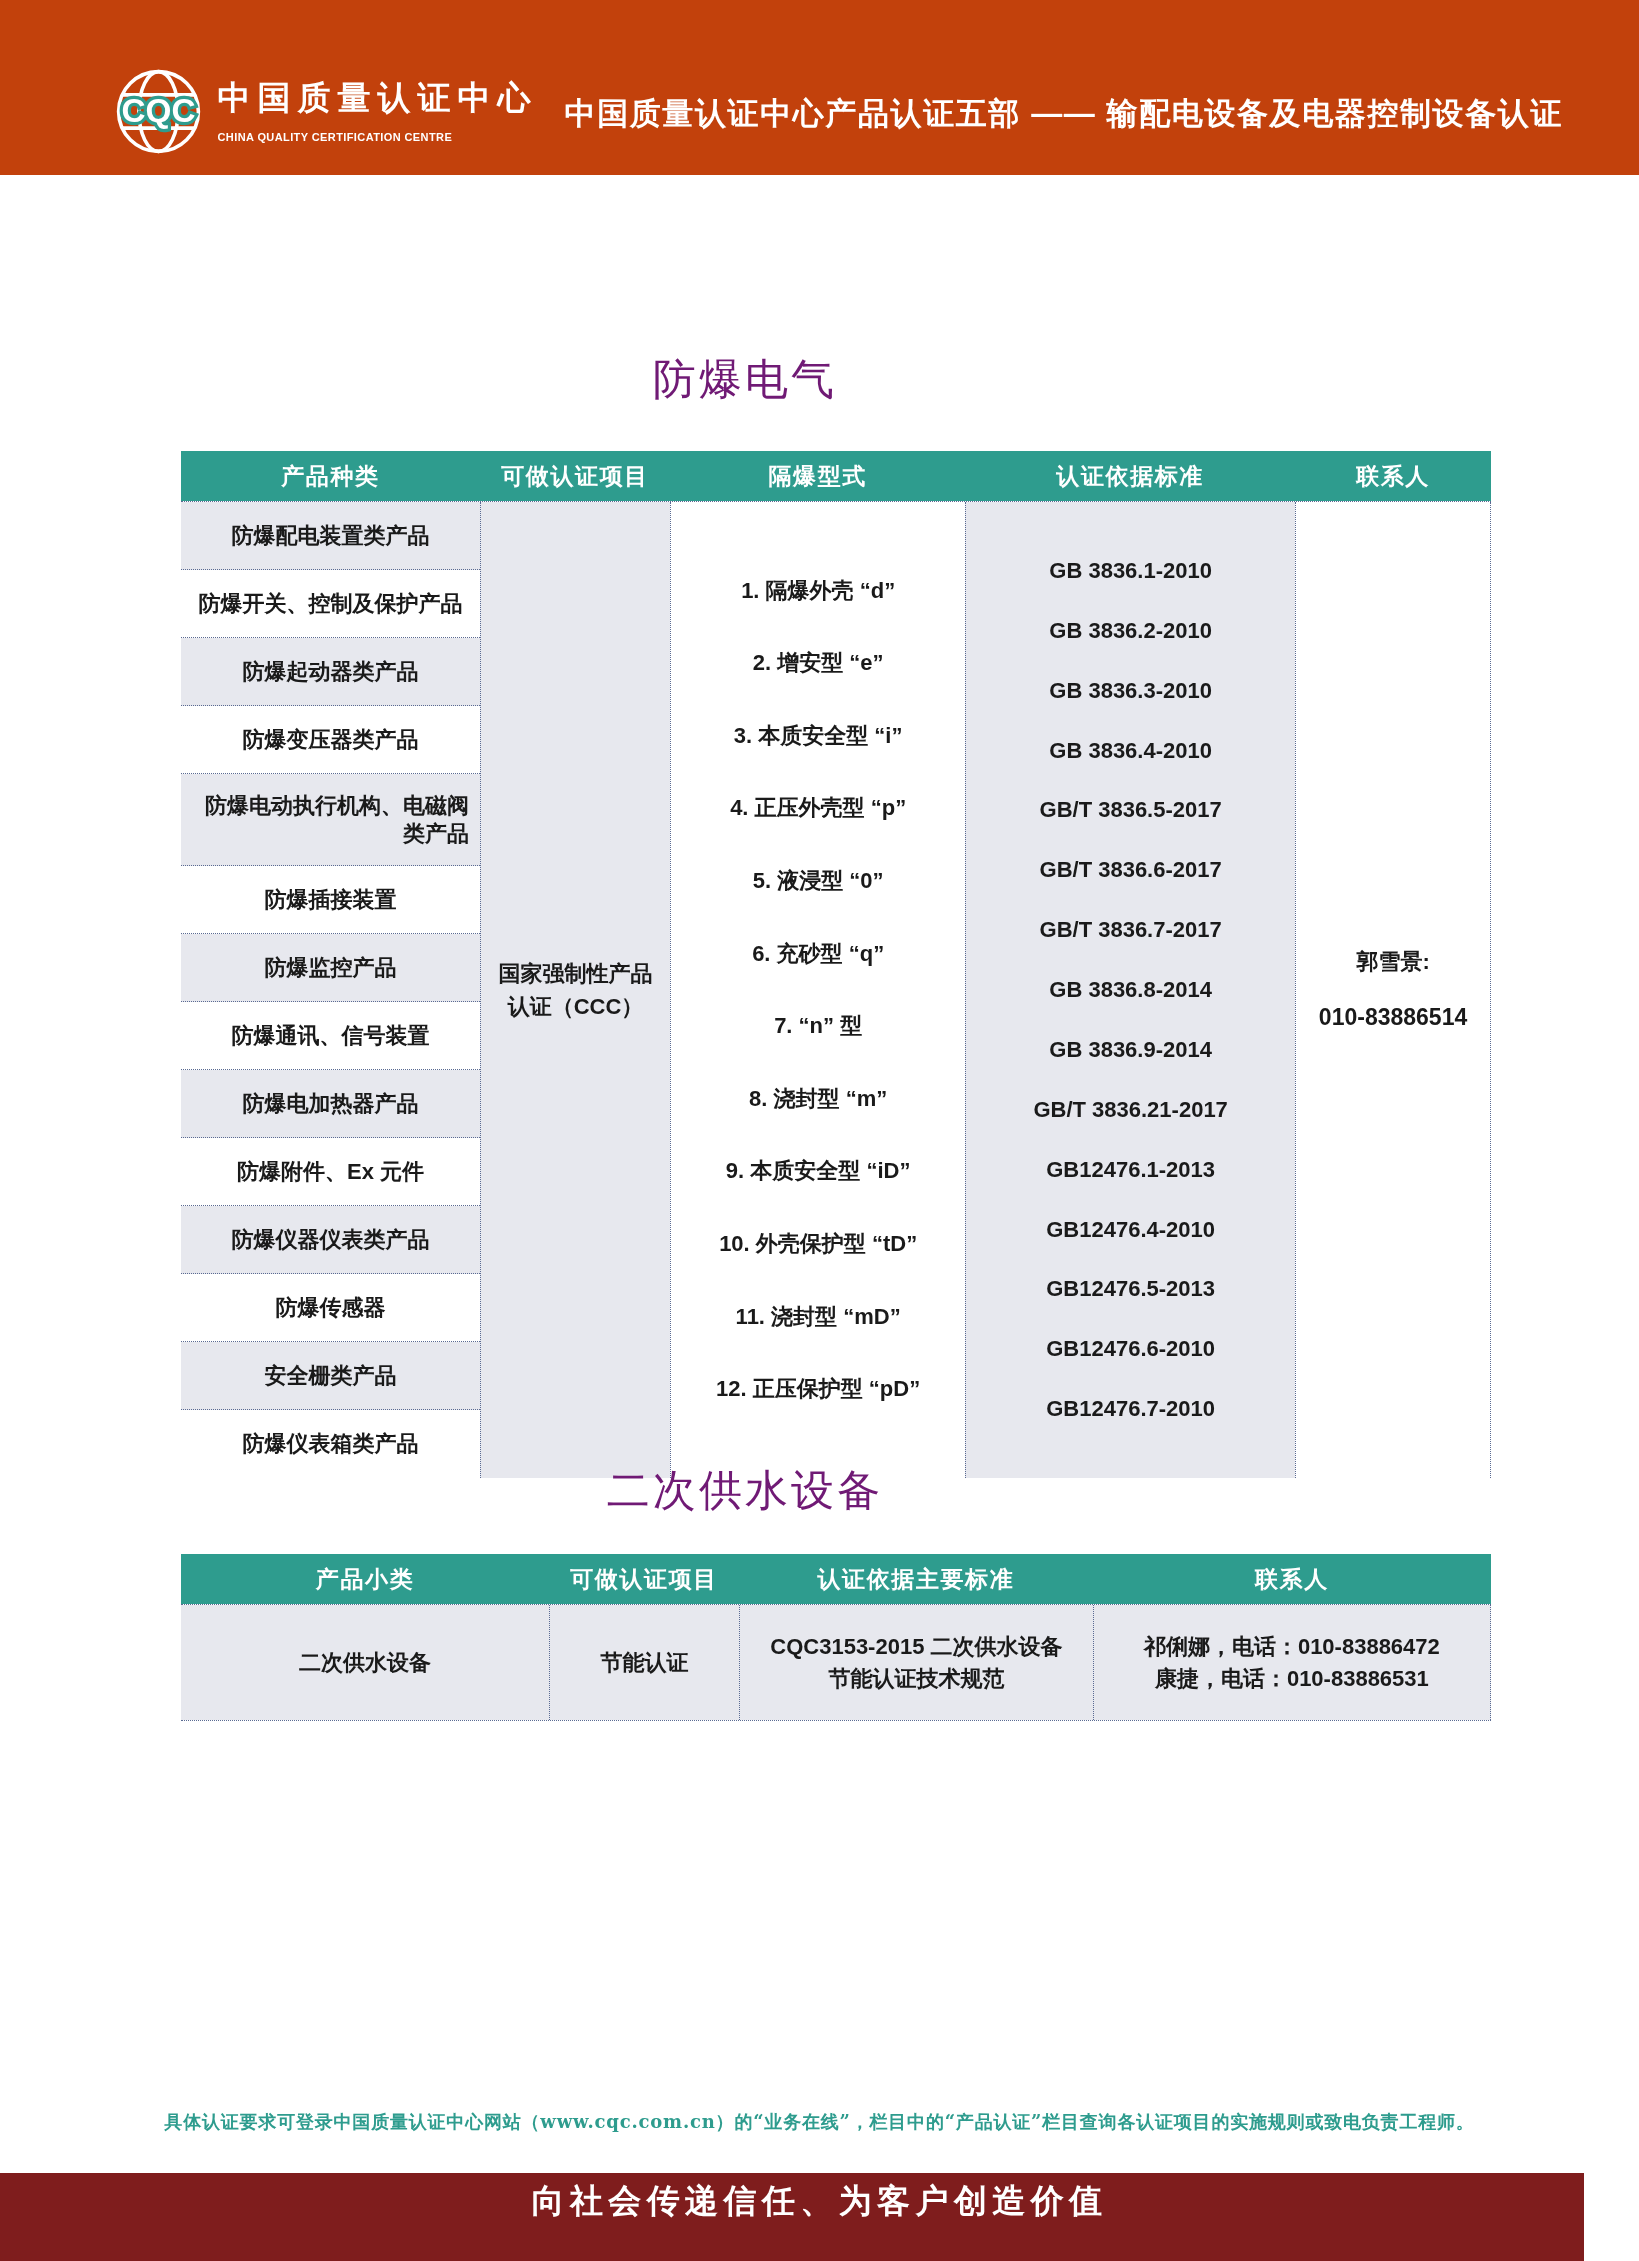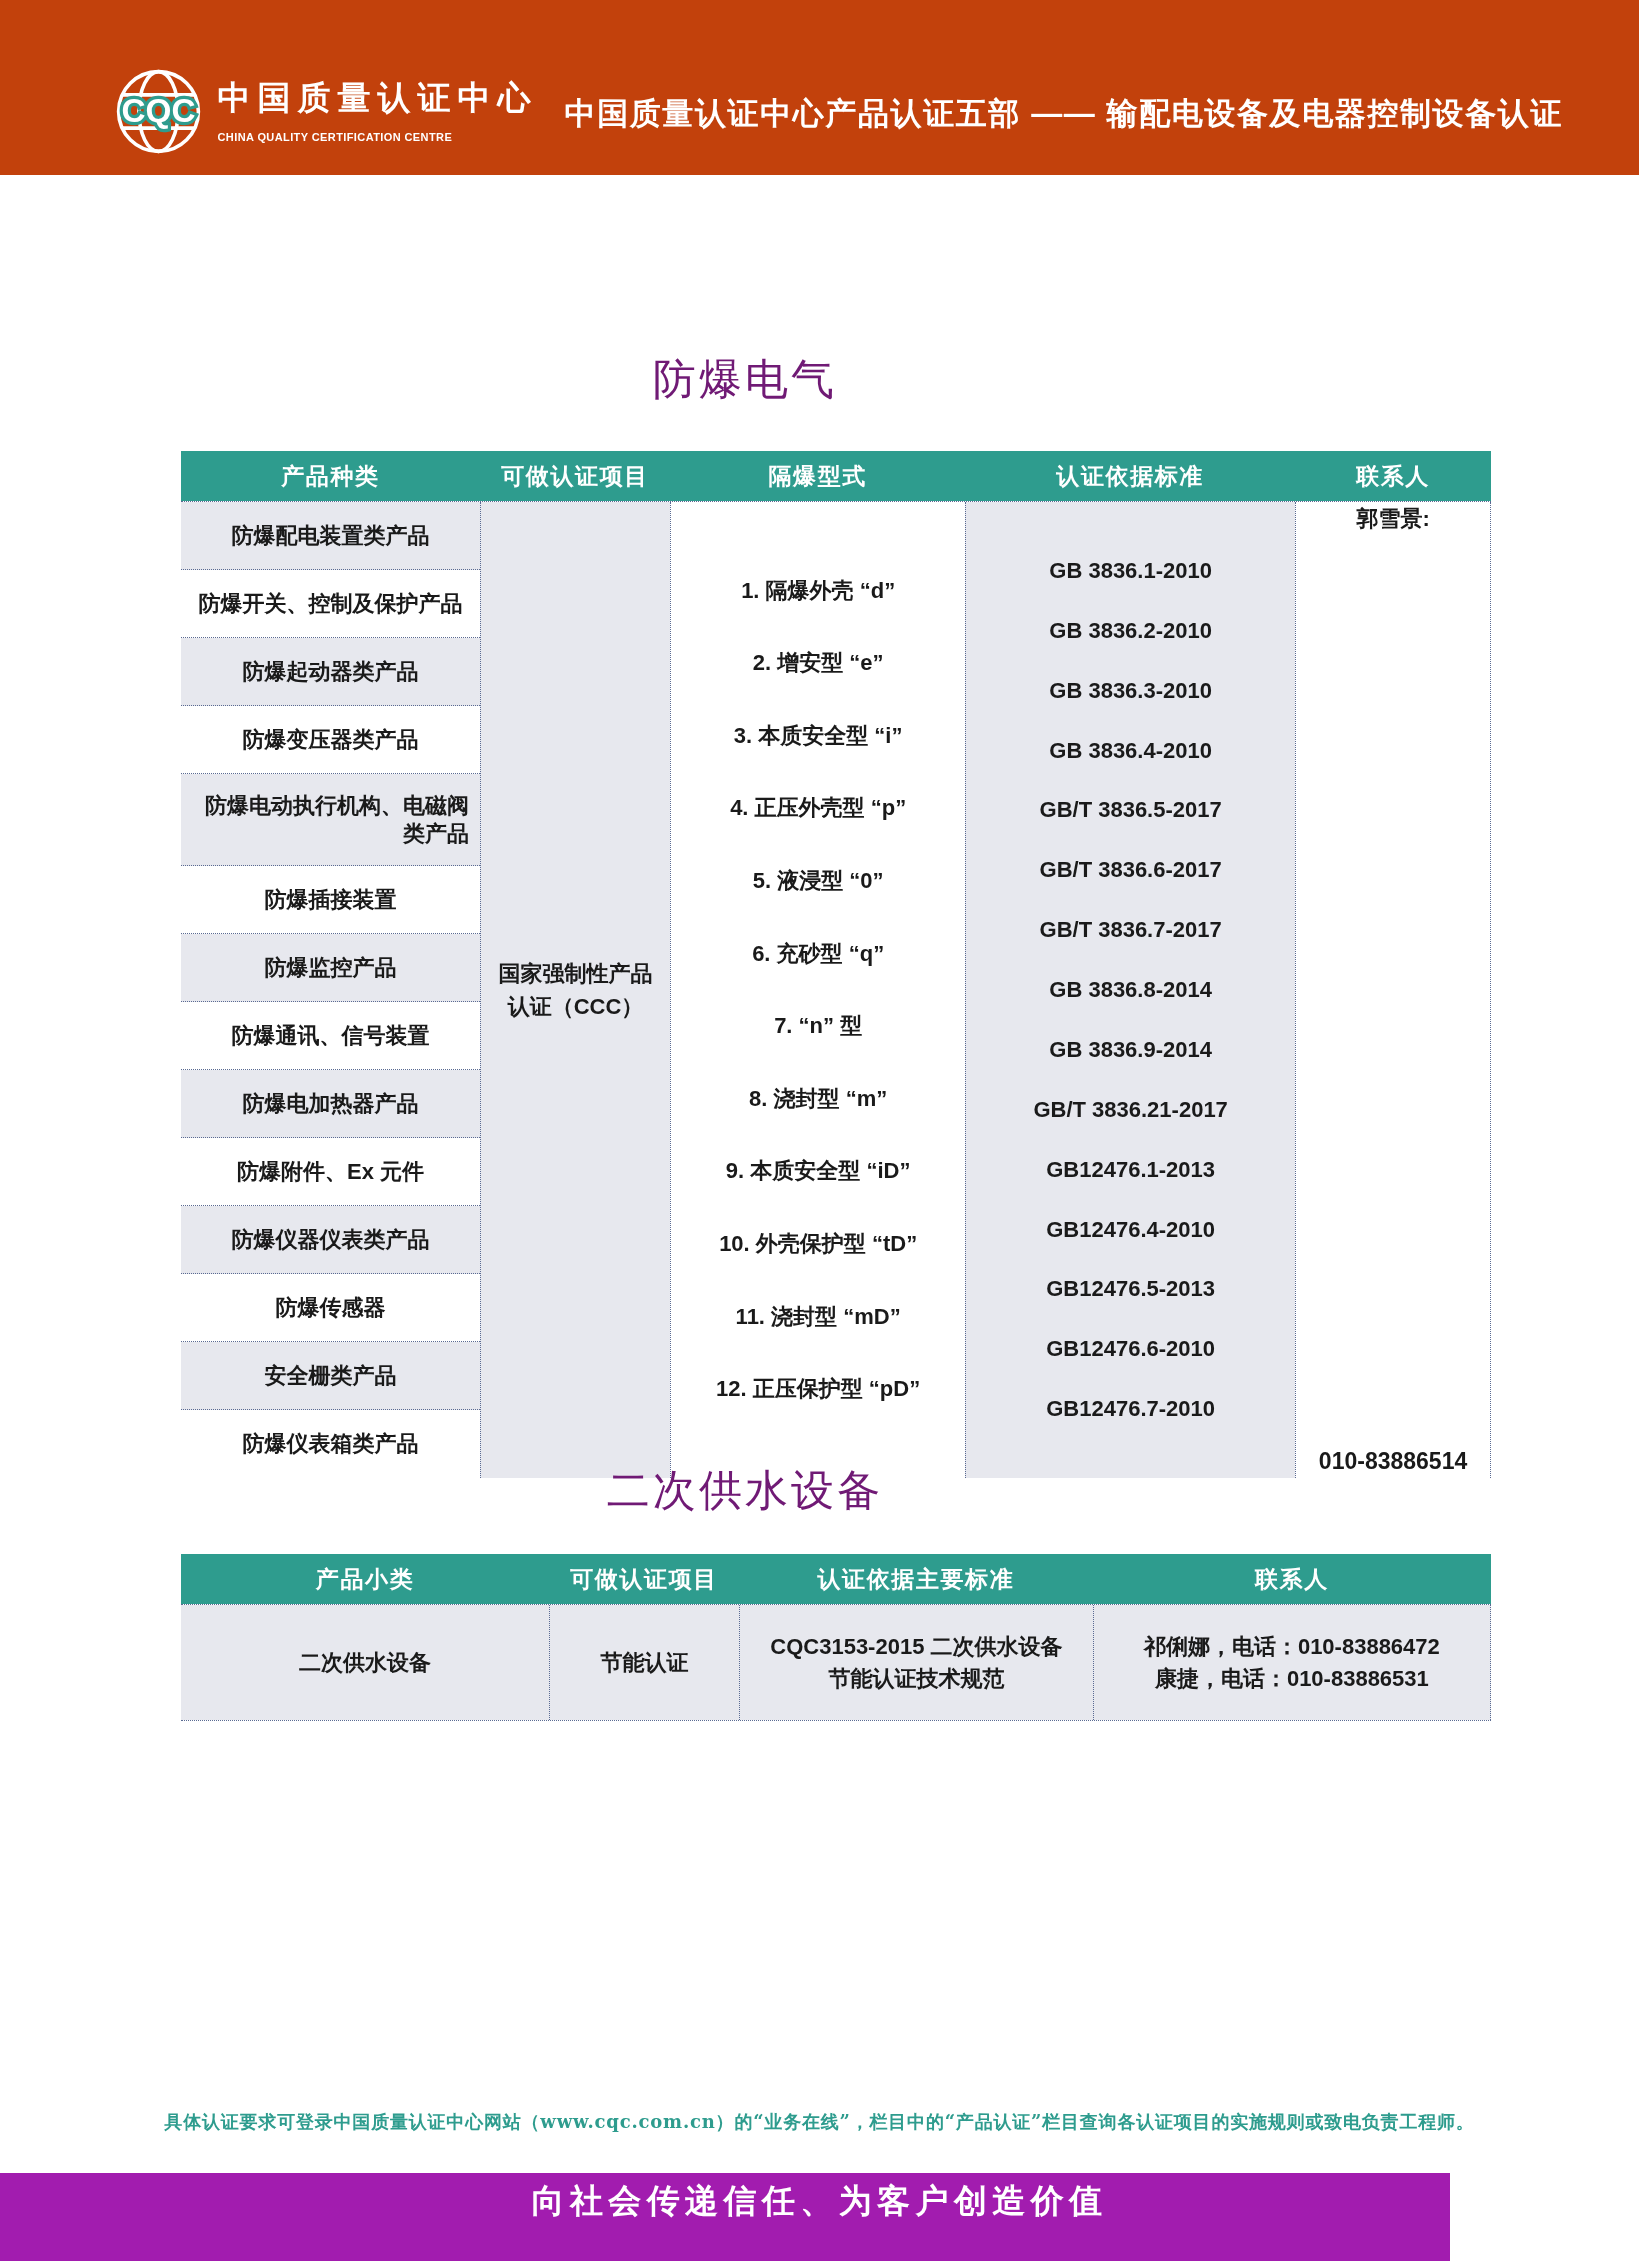--- a/index.html
+++ b/index.html
@@ -43,30 +43,30 @@
   .prod-row.tall { height:92px;text-align:right; }
   .prod-row.last { border-bottom:none; }
 
   .cell-center { display:flex; flex-direction:column; align-items:center; justify-content:center; text-align:center;
                  font-size:22px; color:#1A1A1A; font-weight:bold; line-height:1.5; }
   .cert-cell { padding:0 17px; }
   .list-col { display:flex; flex-direction:column; justify-content:space-evenly; text-align:center;
               font-size:22px; color:#1A1A1A; font-weight:bold; }
   .types-col { padding:31px 0; }
   .stds-col { padding:22px 0; }
-  .contact-col { gap:22px;justify-content:space-between; }
+  .contact-col { gap:22px; }
   .contact-phone { font-size:23px; }
 
   .t2cell { display:flex; flex-direction:column; align-items:center; justify-content:center; text-align:center;
             font-size:22px; color:#1A1A1A; font-weight:bold; line-height:1.45; }
 
   
   .footnote { position:absolute; left:0; top:2110px; width:1639px; text-align:center;
               color:#2E9C8E; font-size:18px; font-weight:bold; font-family:"DejaVu Serif", serif; letter-spacing:0.8px; }
-  .bottombar { position:absolute; left:0; top:2173px; width:1450px; height:88px; background:#a21caf; }
+  .bottombar { position:absolute; left:0; top:2173px; width:1584px; height:88px; background:#7f1d1d; }
   .slogan { position:absolute; left:0; top:6.2px; width:1639px; text-align:center; color:#ffffff;
             font-size:33px; font-weight:bold; font-family:"DejaVu Serif", serif; letter-spacing:5.4px; }
 </style>
 </head>
 <body>
 
 <div class="page">
 
   <div class="banner">
     <div class="logo-wrap">

